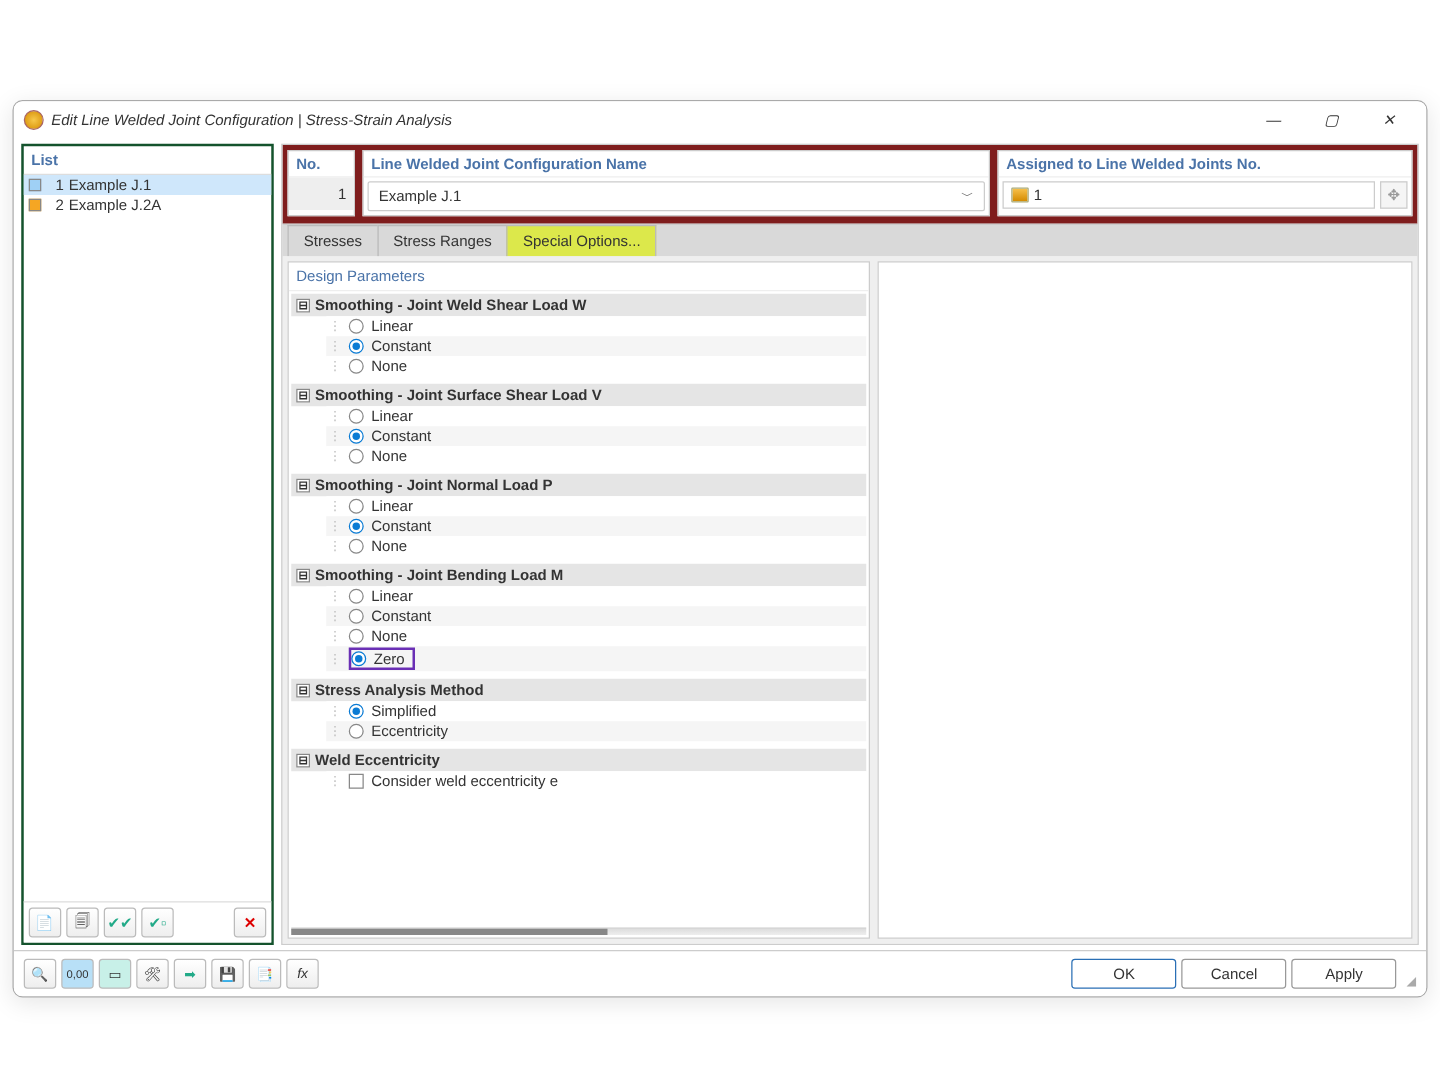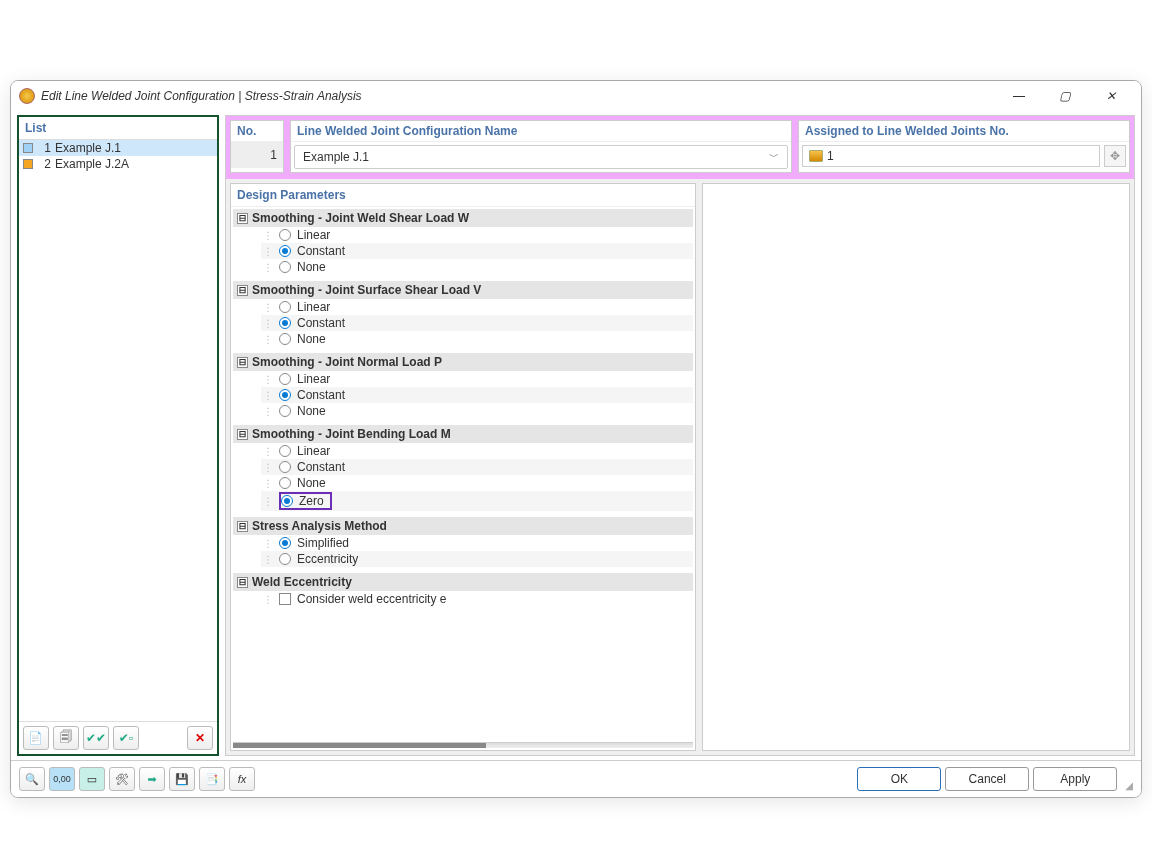--- a/index.html
+++ b/index.html
@@ -99,21 +99,21 @@
     display: flex;
     flex-direction: column;
     gap: 0;
     background: #efefef;
     overflow: hidden;
   }
   .top-fields {
     display: flex;
     gap: 6px;
     padding: 4px 4px 6px 4px;
-    background: #f0abfc;
+    background: #7f1d1d;
   }
   .field-box {
     border: 1px solid #ccc;
     background: #fff;
   }
   .field-box .hdr { color:#4a73a8; font-weight:bold; padding: 3px 6px; border-bottom: 1px solid #eee; }
   .field-no { width: 54px; }
   .field-no .val { padding: 6px 6px; text-align: right; background: #eee; }
   .field-name { flex: 1; }
   .dropdown {
@@ -156,21 +156,21 @@
     overflow: hidden;
   }
   .params-panel {
     width: 466px;
     border:1px solid #ccc;
     background:#fff;
     display:flex;
     flex-direction:column;
     overflow: hidden;
   }
-  .panel-title { color:#4a73a8; font-weight:bold; padding:4px 6px; border-bottom:1px solid #eee;}
+  .panel-title { color:#4a73a8; font-weight:normal; padding:4px 6px; border-bottom:1px solid #eee;}
   .tree { padding: 2px 2px 10px 2px; overflow:hidden; }
   .section { margin-bottom: 6px; }
   .sec-hdr {
     display:flex; align-items:center;
     background:#e5e5e5;
     padding: 2px 4px;
     gap: 4px;
     font-weight: bold;
   }
   .collapser { width:11px; height:11px; border:1px solid #888; background:#fff; display:flex; align-items:center; justify-content:center; font-size:9px; line-height:1; cursor:default;}
@@ -301,20 +301,25 @@
           <div class="assign-row">
             <div class="assign-input">
               <div class="mini-icon"></div>
               <span>1</span>
             </div>
             <div class="pick-btn">✥</div>
           </div>
         </div>
       </div>
 
+      <div class="tabs">
+        <div class="tab">Stresses</div>
+        <div class="tab">Stress Ranges</div>
+        <div class="tab active">Special Options...</div>
+      </div>
 
       <div class="panels">
         <div class="params-panel">
           <div class="panel-title">Design Parameters</div>
           <div class="tree">
 
             <div class="section">
               <div class="sec-hdr">
                 <div class="collapser">⊟</div>
                 <span>Smoothing - Joint Weld Shear Load W</span>

